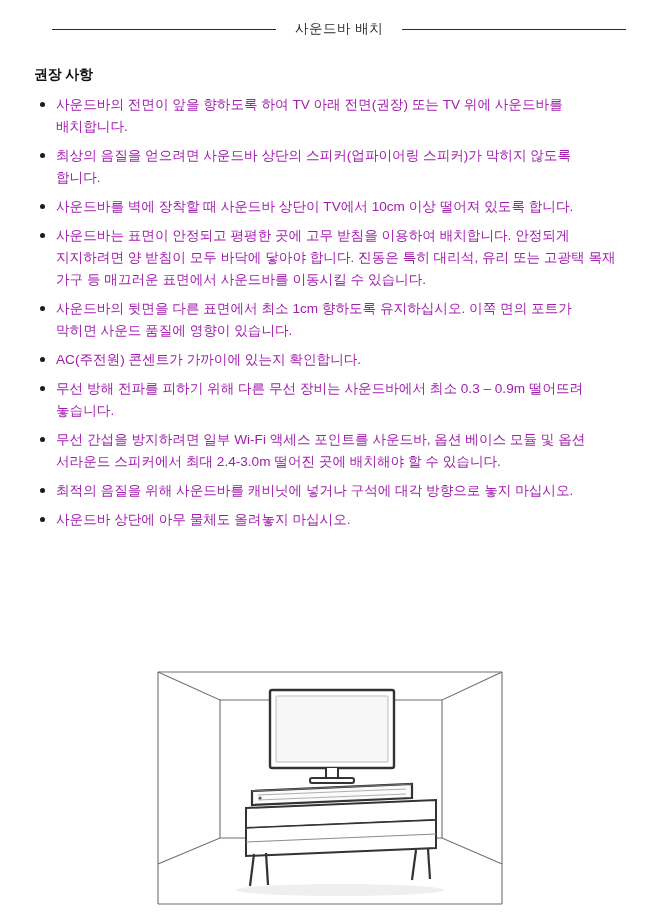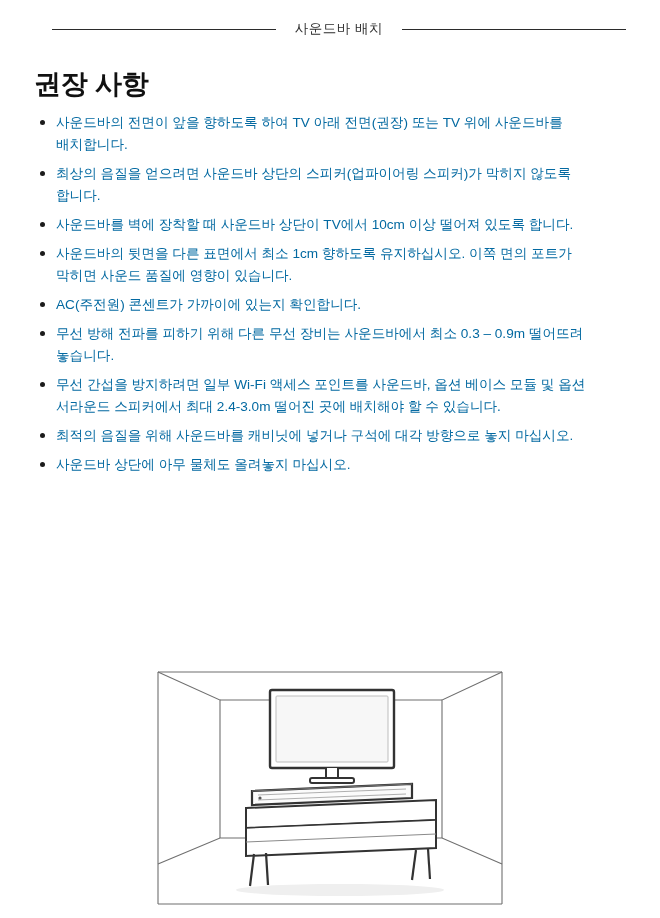--- a/index.html
+++ b/index.html
@@ -19,59 +19,59 @@
   .page {
     position: absolute;
     inset: 0;
     padding: 0;
   }
 
   
   .running-head {
     display: flex;
     align-items: center;
-    justify-content: flex-end;
+    justify-content: space-between;
     gap: 19px;
     padding: 16px 34px 0 52px;
     height: 26px;
   }
   .rule {
     flex: 1 1 auto;
     height: 1px;
     background: #2b2b2b;
   }
   .running-head-title {
     font-size: 13.5px;
     letter-spacing: 0.5px;
     color: #2b2b2b;
     white-space: nowrap;
   }
 
   
   .section-title {
     margin: 24px 0 10px 34px;
-    font-size: 27px;
+    font-size: 14px;
     font-weight: bold;
     color: #111;
     letter-spacing: -0.2px;
   }
 
   
   .bullets {
     margin: 0;
     padding: 0 44px 0 38px;
     list-style: none;
   }
   .bullet-item {
     position: relative;
     padding-left: 18px;
     margin-bottom: 7px;
     font-size: 13.6px;
     line-height: 1.62;
-    color: #0369a1;
+    color: #a21caf;
     text-align: left;
     word-break: keep-all;
   }
   .bullet-item::before {
     content: "";
     position: absolute;
     left: 2px;
     top: 8px;
     width: 5px;
     height: 5px;
@@ -104,20 +104,21 @@
     <span class="running-head-title">사운드바 배치</span>
     <span class="rule"></span>
   </div>
 
   <h1 class="section-title">권장 사항</h1>
 
   <ul class="bullets">
     <li class="bullet-item">사운드바의 전면이 앞을 향하도록 하여 TV 아래 전면(권장) 또는 TV 위에 사운드바를 배치합니다.</li>
     <li class="bullet-item">최상의 음질을 얻으려면 사운드바 상단의 스피커(업파이어링 스피커)가 막히지 않도록 합니다.</li>
     <li class="bullet-item">사운드바를 벽에 장착할 때 사운드바 상단이 TV에서 10cm 이상 떨어져 있도록 합니다.</li>
+    <li class="bullet-item">사운드바는 표면이 안정되고 평평한 곳에 고무 받침을 이용하여 배치합니다. 안정되게 지지하려면 양 받침이 모두 바닥에 닿아야 합니다. 진동은 특히 대리석, 유리 또는 고광택 목재 가구 등 매끄러운 표면에서 사운드바를 이동시킬 수 있습니다.</li>
     <li class="bullet-item">사운드바의 뒷면을 다른 표면에서 최소 1cm 향하도록 유지하십시오. 이쪽 면의 포트가 막히면 사운드 품질에 영향이 있습니다.</li>
     <li class="bullet-item">AC(주전원) 콘센트가 가까이에 있는지 확인합니다.</li>
     <li class="bullet-item">무선 방해 전파를 피하기 위해 다른 무선 장비는 사운드바에서 최소 0.3 – 0.9m 떨어뜨려 놓습니다.</li>
     <li class="bullet-item">무선 간섭을 방지하려면 일부 Wi-Fi 액세스 포인트를 사운드바, 옵션 베이스 모듈 및 옵션 서라운드 스피커에서 최대 2.4-3.0m 떨어진 곳에 배치해야 할 수 있습니다.</li>
     <li class="bullet-item">최적의 음질을 위해 사운드바를 캐비닛에 넣거나 구석에 대각 방향으로 놓지 마십시오.</li>
     <li class="bullet-item">사운드바 상단에 아무 물체도 올려놓지 마십시오.</li>
   </ul>
 
   <div class="figure">
     <svg width="360" height="270" viewBox="0 0 360 270" fill="none">

